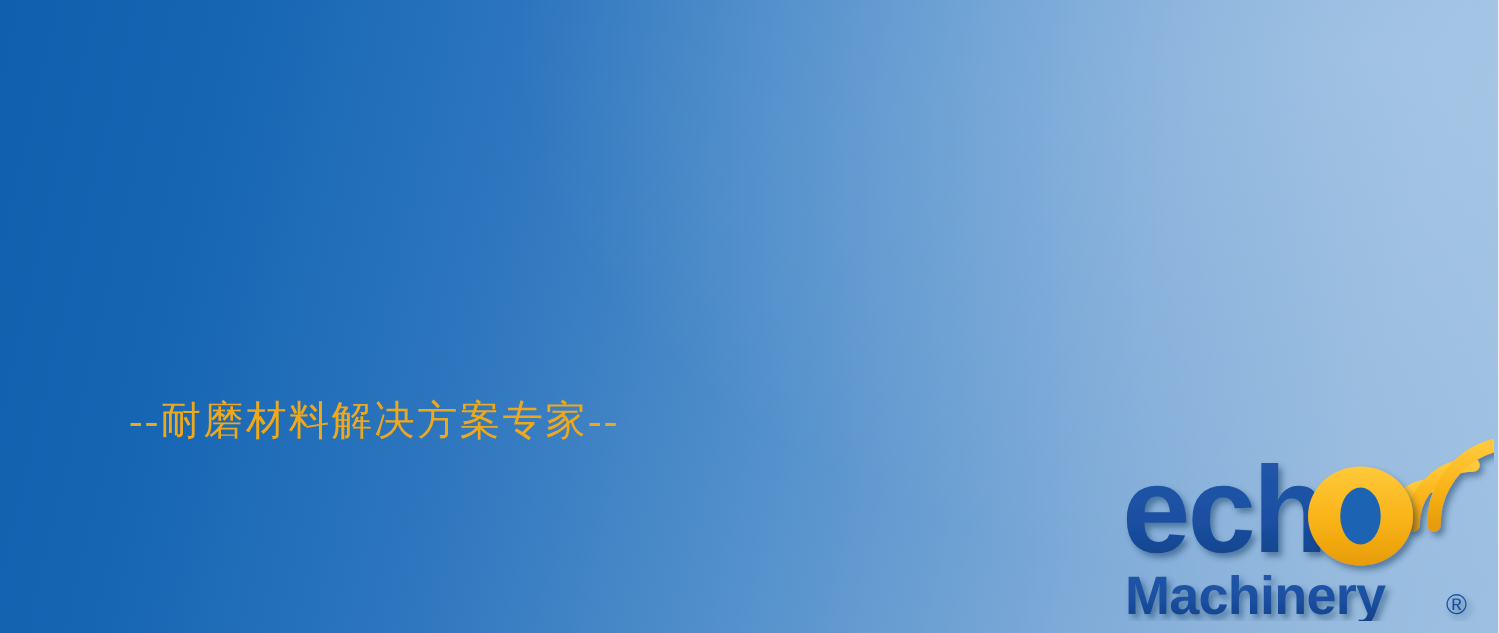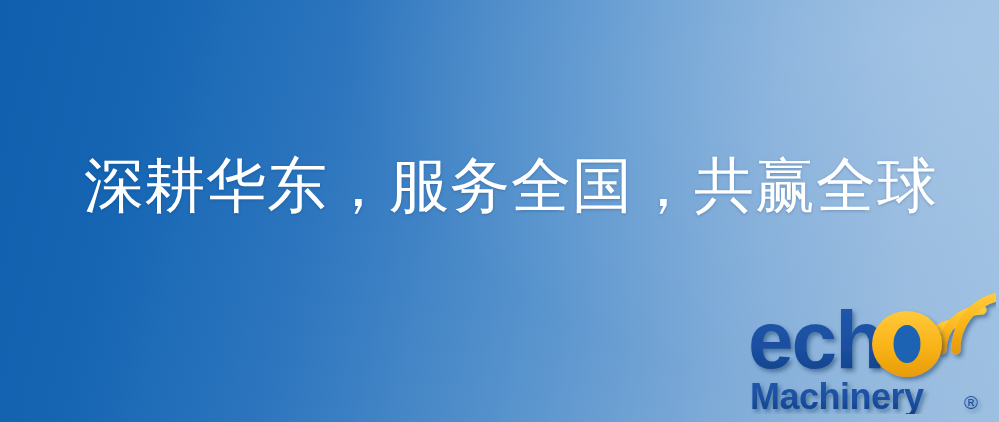--- a/index.html
+++ b/index.html
@@ -73,22 +73,22 @@
     height: 122px;
     z-index: 3;
   }
   .logo svg { display: block; width: 248px; height: 122px; }
 </style>
 </head>
 <body>
 
 <div id="banner">
 
-  <div class="headline">深耕华东，服务全国，共赢全球</div>
 
+  <div class="subtitle">--耐磨材料解决方案专家--</div>
 
   <div class="logo">
     <svg viewBox="0 0 248 122" xmlns="http://www.w3.org/2000/svg" aria-hidden="true">
       <defs>
         <filter id="dropsh" x="-30%" y="-30%" width="170%" height="170%">
           <feDropShadow dx="2.5" dy="3" stdDeviation="2.2" flood-color="#0b2a52" flood-opacity="0.45"></feDropShadow>
         </filter>
         <linearGradient id="goldGrad" x1="0" y1="0" x2="0" y2="1">
           <stop offset="0%" stop-color="#ffc93a"></stop>
           <stop offset="55%" stop-color="#f9b317"></stop>

